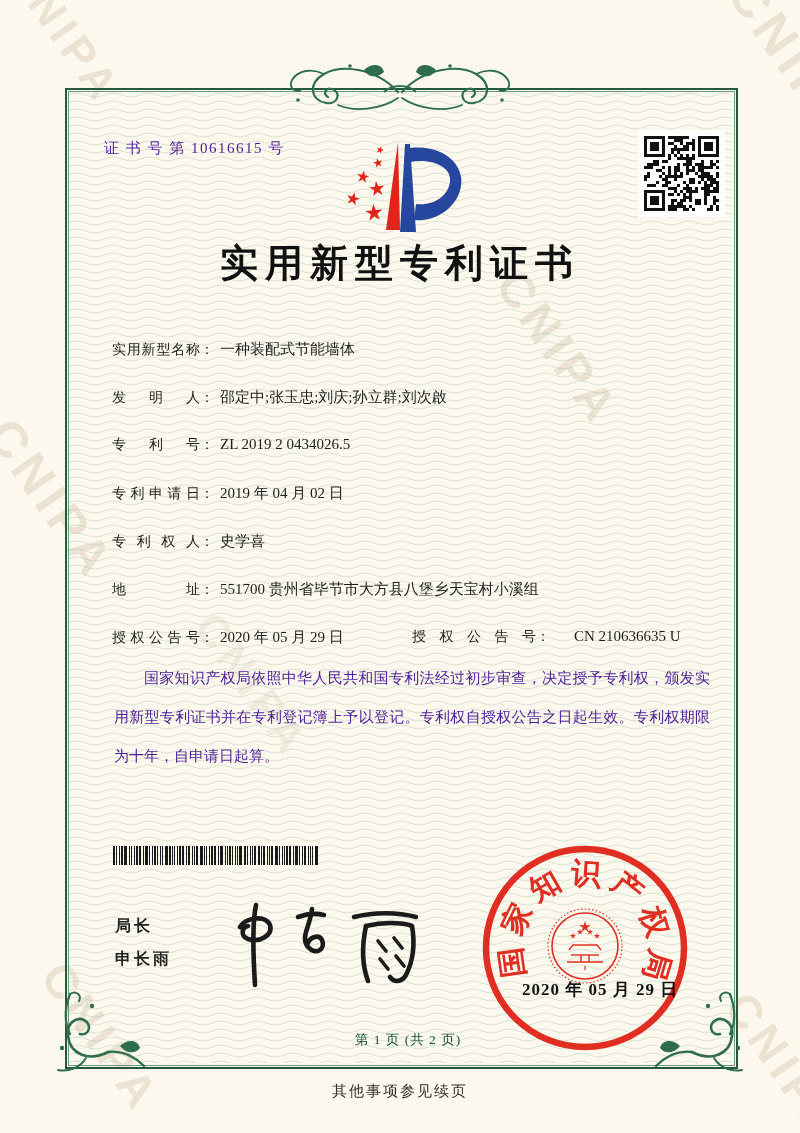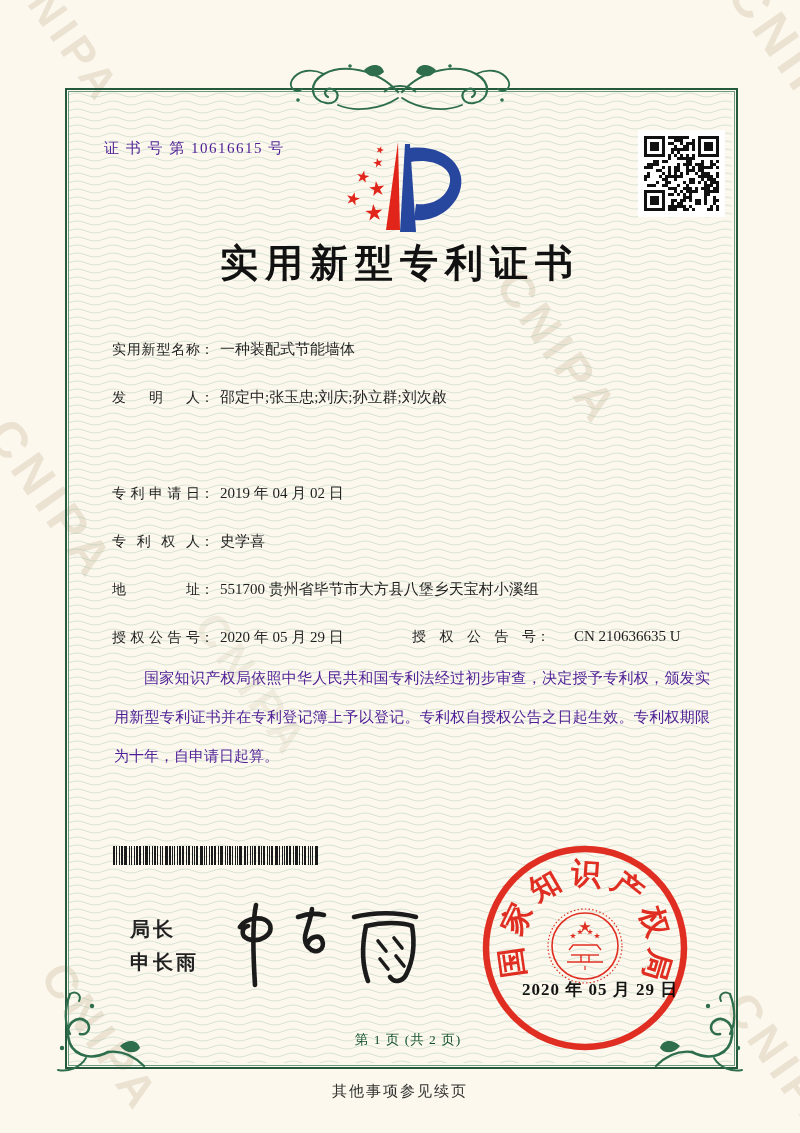--- a/index.html
+++ b/index.html
@@ -28,21 +28,21 @@
   .frow{position:absolute;left:112px;height:22px;font-size:15px;z-index:3;white-space:nowrap;}
   .flabel{display:inline-block;width:88px;font-size:14px;text-align:justify;text-align-last:justify;vertical-align:baseline;}
   .fcolon{font-size:14px;}
   .fvalue{font-size:15px;margin-left:6px;}
   .grant{position:absolute;left:412px;z-index:3;white-space:nowrap;font-size:15px;}
   .grant .flabel{width:124px;}
   .body-text{position:absolute;left:114px;top:659px;width:596px;font-size:15px;
              line-height:39px;text-align:justify;color:#4c1d95;z-index:3;}
   .body-text p{margin:0;text-indent:30px;}
   .barcode{position:absolute;left:113px;top:846px;z-index:3;}
-  .signer{position:absolute;left:130px;z-index:3;font-size:20px;font-weight:600;
+  .signer{position:absolute;left:115px;z-index:3;font-size:16px;font-weight:600;
           letter-spacing:3px;color:#222;}
   .signer.t1{top:916px;} .signer.t2{top:949px;}
   .signature{position:absolute;left:226px;top:893px;width:200px;height:100px;z-index:3;}
   .seal{position:absolute;left:475px;top:838px;width:220px;height:220px;z-index:4;opacity:.95;}
   .seal-date{position:absolute;left:498px;top:978px;width:204px;text-align:center;
              font-size:17px;font-weight:bold;letter-spacing:1px;color:#141414;
              mix-blend-mode:multiply;z-index:5;}
   .page-ind{position:absolute;left:16px;right:0;top:1031px;text-align:center;
             font-size:13.5px;letter-spacing:1px;color:#14532d;z-index:3;}
   .cont-note{position:absolute;left:0;right:0;top:1082px;text-align:center;
@@ -364,20 +364,23 @@
   </div>
 
   <div class="title">实用新型专利证书</div>
 
   <div class="frow" style="top:340px">
     <span class="flabel">实用新型名称</span><span class="fcolon">：</span><span class="fvalue">一种装配式节能墙体</span>
   </div>
   <div class="frow" style="top:388px">
     <span class="flabel">发明人</span><span class="fcolon">：</span><span class="fvalue">邵定中;张玉忠;刘庆;孙立群;刘次啟</span>
   </div>
+  <div class="frow" style="top:436px">
+    <span class="flabel">专利号</span><span class="fcolon">：</span><span class="fvalue">ZL 2019 2 0434026.5</span>
+  </div>
   <div class="frow" style="top:484px">
     <span class="flabel">专利申请日</span><span class="fcolon">：</span><span class="fvalue">2019 年 04 月 02 日</span>
   </div>
   <div class="frow" style="top:532px">
     <span class="flabel">专利权人</span><span class="fcolon">：</span><span class="fvalue">史学喜</span>
   </div>
   <div class="frow" style="top:580px">
     <span class="flabel">地址</span><span class="fcolon">：</span><span class="fvalue">551700 贵州省毕节市大方县八堡乡天宝村小溪组</span>
   </div>
   <div class="frow" style="top:628px">

